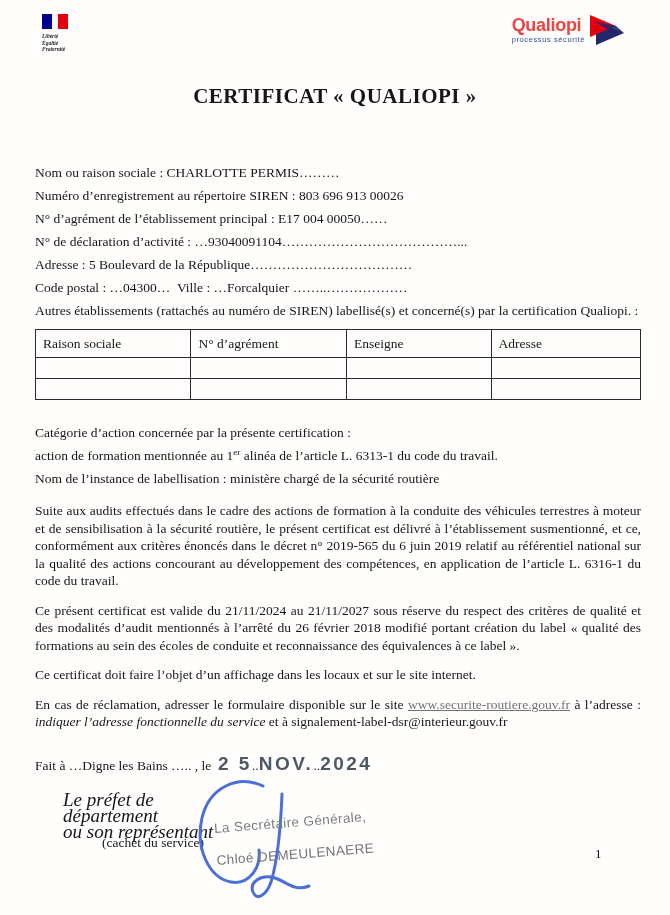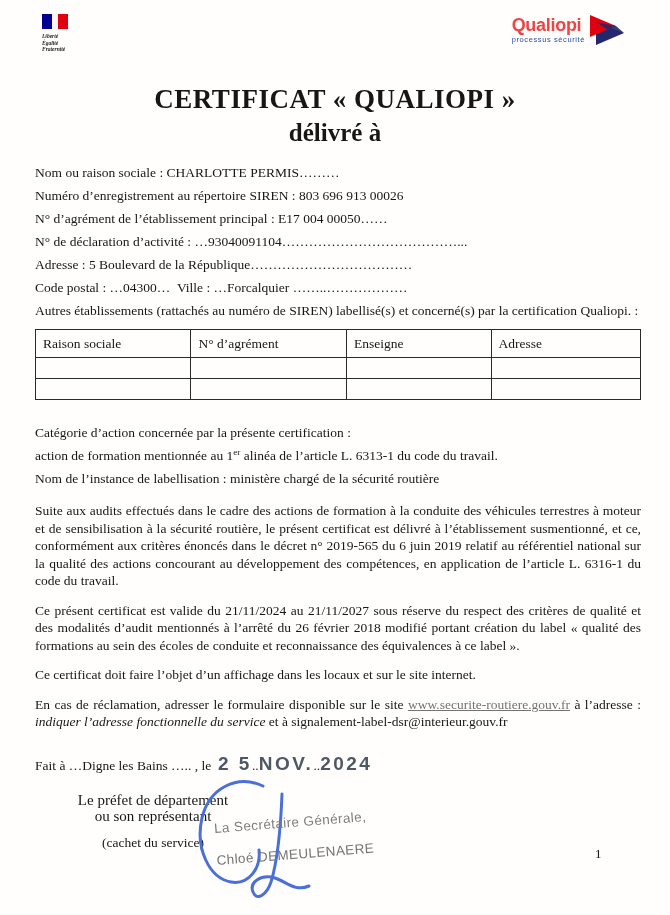--- a/index.html
+++ b/index.html
@@ -43,21 +43,21 @@
     color: #ef4444; letter-spacing: -0.3px;
   }
   .qualiopi-tagline {
     font-family: "Liberation Sans", "DejaVu Sans", sans-serif;
     font-size: 7.5px; color: #2d4ea3; letter-spacing: 0.6px; margin-top: 1px;
   }
   .qualiopi-arrows { margin-left: 3px; margin-top: -2px; }
 
   
   .title-block { position: absolute; top: 84px; left: 0; width: 100%; text-align: center; }
-  .title-line1 { font-size: 27px; font-weight: bold; letter-spacing: 0.5px; }
+  .title-line1 { font-size: 21px; font-weight: bold; letter-spacing: 0.5px; }
   .title-line2 { font-size: 25px; font-weight: bold; margin-top: 4px; }
 
   
   .body-text {
     position: absolute; top: 161px; left: 35px; width: 606px;
     font-size: 13.5px; line-height: 23px;
   }
   .field { white-space: pre-wrap; }
   .para { text-align: justify; line-height: 17.5px; }
 
@@ -87,21 +87,21 @@
     font-family: "Liberation Sans", "DejaVu Sans", sans-serif;
     font-weight: bold; font-size: 19px; color: #3f4a57;
     letter-spacing: 2.5px; opacity: 0.92;
   }
   .stamp-dots { color: #2a2a2a; letter-spacing: 0; }
 
   
   .sig-block { position: absolute; left: 35px; top: 788px; width: 606px; height: 122px; }
   .prefet {
     position: absolute; left: 28px; top: 4px; width: 180px;
-    text-align: center; font-size: 15px; line-height: 16px;
+    font-size: 19px; line-height: 16px; font-style: italic;
   }
   .cachet {
     position: absolute; left: 28px; top: 47px; width: 180px;
     text-align: center; font-size: 13.5px;
   }
   .sig-svg { position: absolute; left: 150px; top: -16px; }
   .secretaire {
     position: absolute; left: 180px; top: 24px; width: 230px;
     transform: rotate(-4.5deg);
     font-family: "Liberation Sans", "DejaVu Sans", sans-serif;
@@ -136,21 +136,20 @@
     </div>
     <svg class="qualiopi-arrows" width="38" height="34" viewBox="0 0 38 34">
       <polygon points="8,8 36,19 8,31" fill="#23276b"></polygon>
       <polygon points="2,1 28,12 2,23" fill="#e1000f"></polygon>
       <polygon points="8,8 28,12 36,19 20,16" fill="#23276b" opacity="0.9"></polygon>
     </svg>
   </div>
 
   <div class="title-block">
     <div class="title-line1">CERTIFICAT « QUALIOPI »</div>
-    <div class="title-line2">délivré à</div>
   </div>
 
   <div class="body-text">
     <div class="field">Nom ou raison sociale : CHARLOTTE PERMIS………</div>
     <div class="field">Numéro d’enregistrement au répertoire SIREN : 803 696 913 00026</div>
     <div class="field">N° d’agrément de l’établissement principal : E17 004 00050……</div>
     <div class="field">N° de déclaration d’activité : …93040091104…………………………………...</div>
     <div class="field">Adresse : 5 Boulevard de la République………………………………</div>
     <div class="field">Code postal : …04300…  Ville : …Forcalquier ……..………………</div>
     <div class="field">Autres établissements (rattachés au numéro de SIREN) labellisé(s) et concerné(s) par la certification Qualiopi. :</div>

